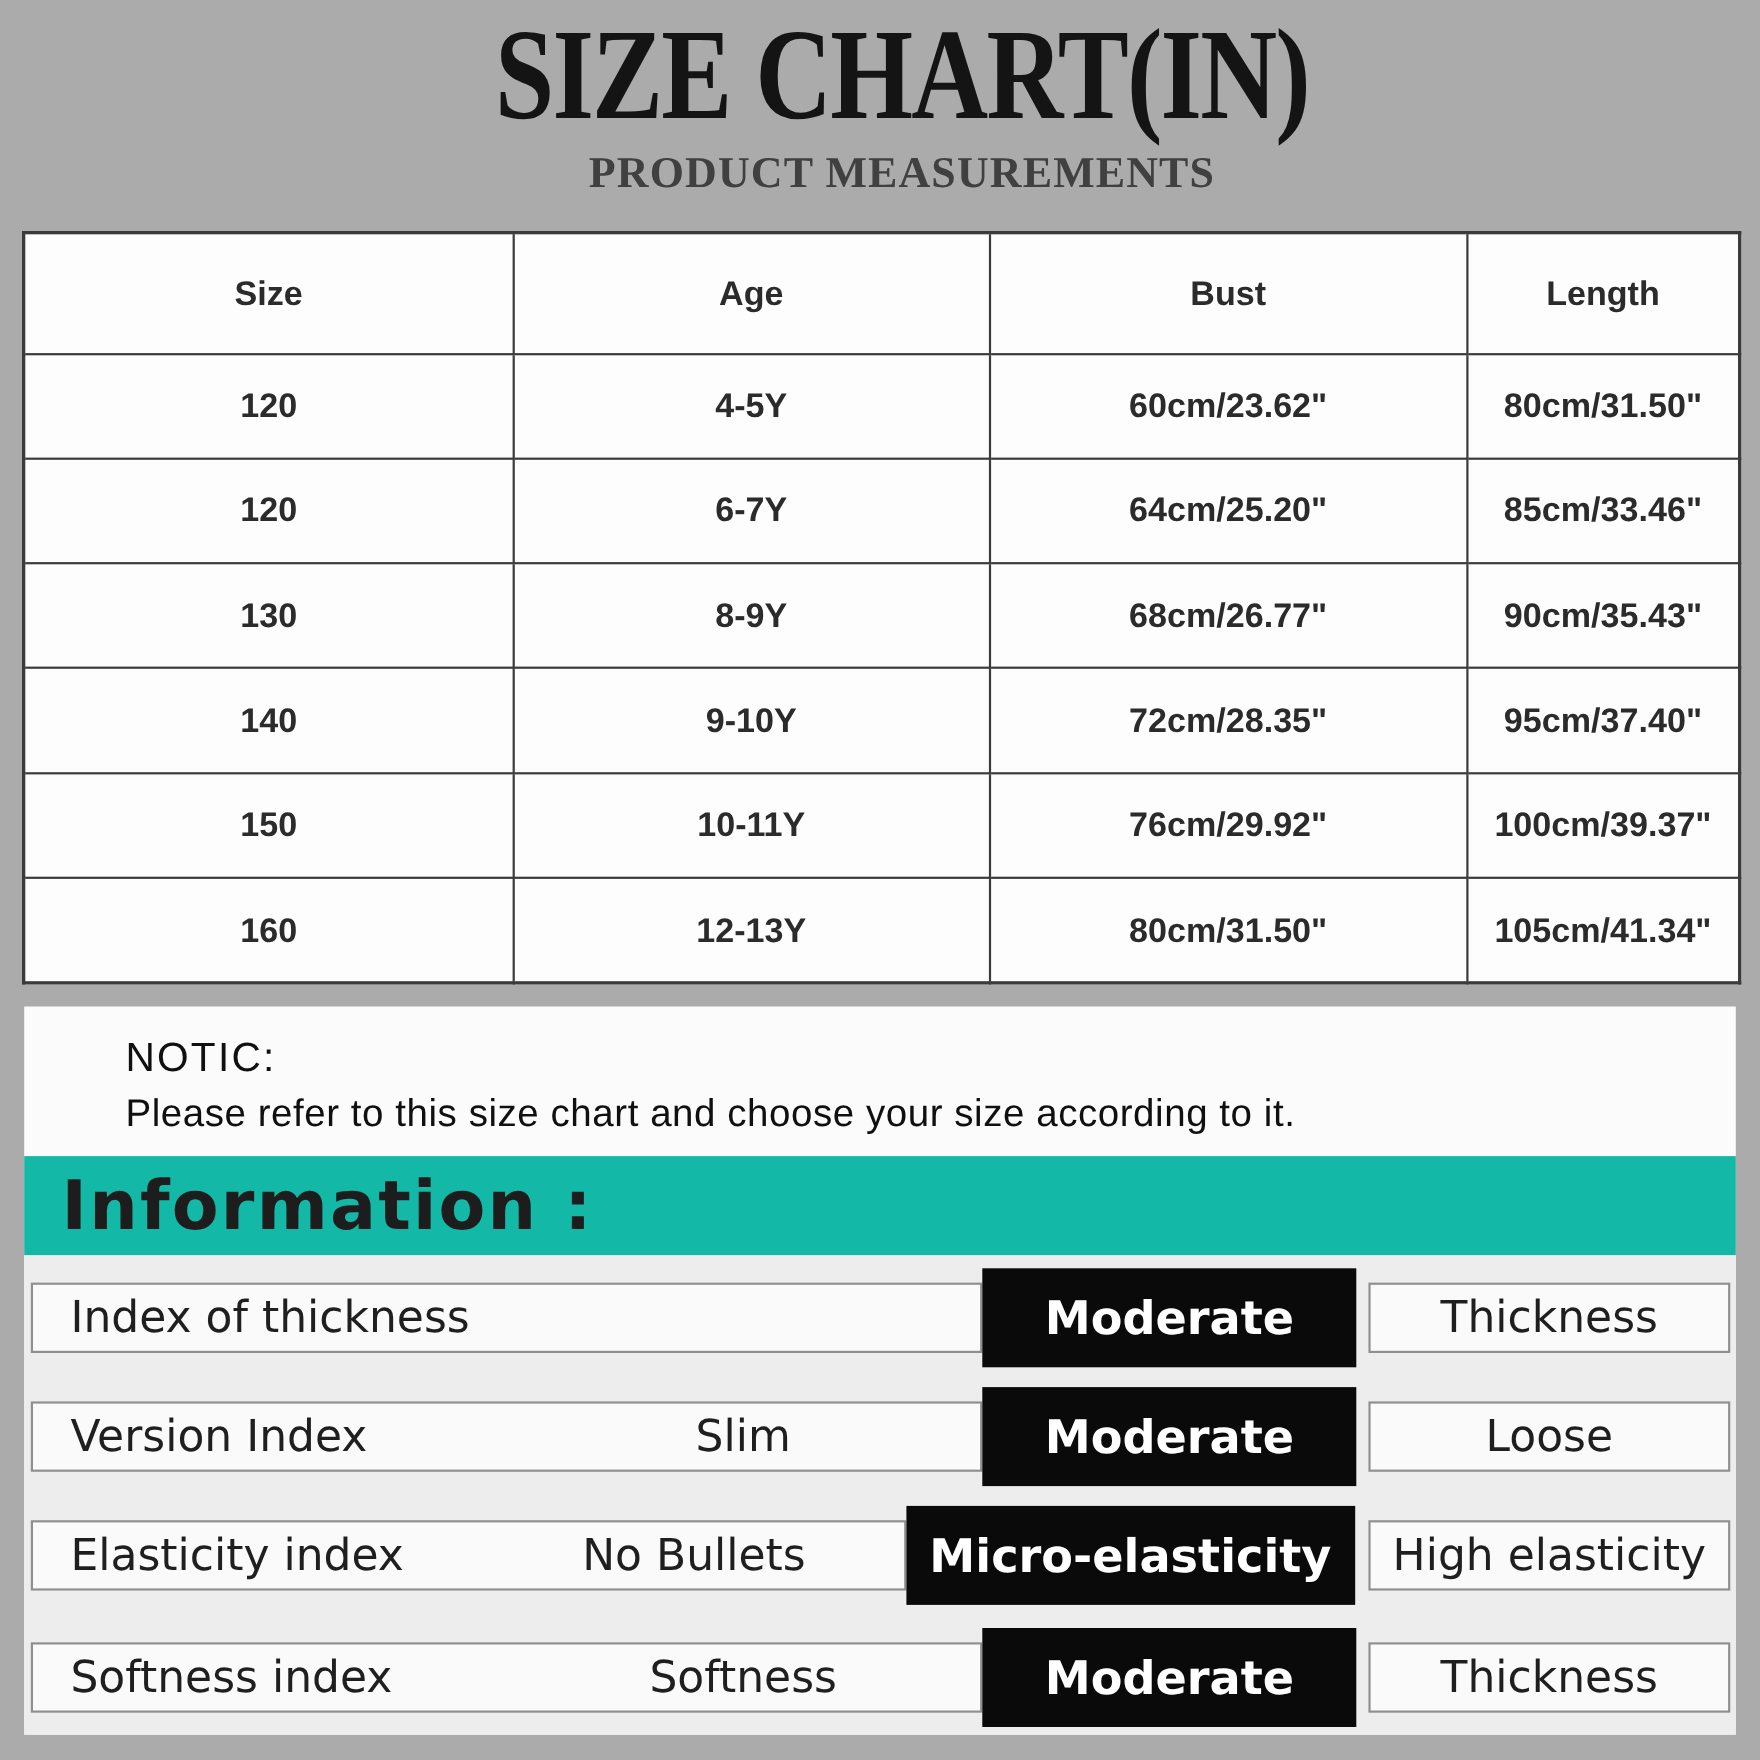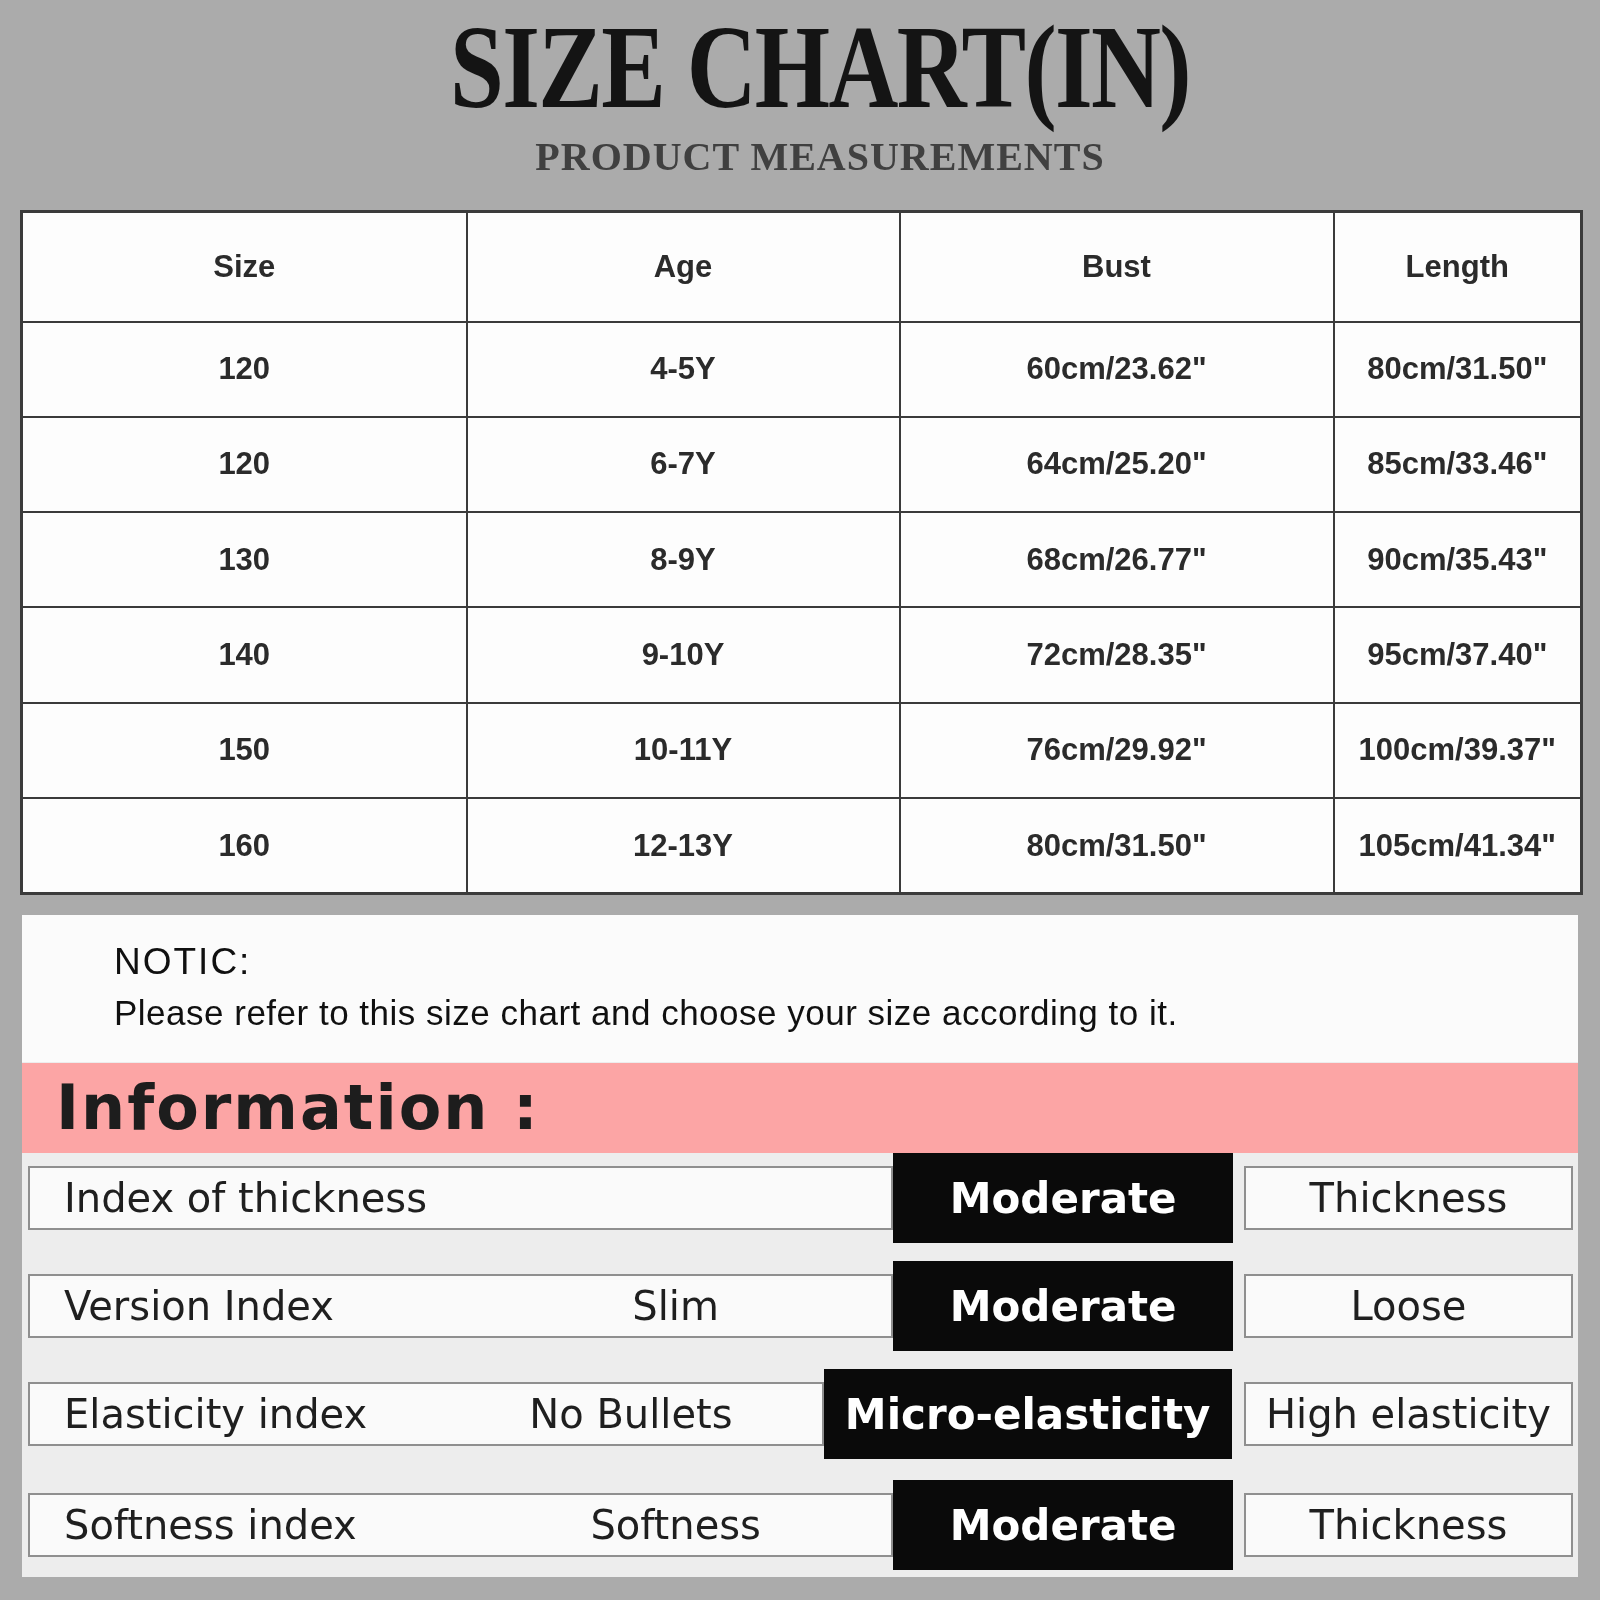--- a/index.html
+++ b/index.html
@@ -50,22 +50,22 @@
   }
   .notic-text{
     position:absolute;left:92px;top:78px;
     font-size:35px;color:#101010;letter-spacing:0.5px;white-space:nowrap;
   }
   .info-area{
     position:absolute;left:0;top:147px;right:0;bottom:0;
     background:#ededed;
   }
   .info-band{
-    position:absolute;left:0;top:148px;width:100%;height:90px;
-    background:#fca5a5;
+    position:absolute;left:0;top:136px;width:100%;height:90px;
+    background:#14b8a6;
   }
   .info-heading{
     position:absolute;left:34px;top:0;line-height:90px;
     font-family:"DejaVu Sans",sans-serif;
     font-weight:800;font-size:62px;color:#1d1d1d;letter-spacing:2px;
     white-space:nowrap;
   }
   .info-row{position:absolute;left:6px;width:1545px;height:64px;}
   .info-row .bar{
     position:absolute;left:0;top:0;bottom:0;width:56%;

